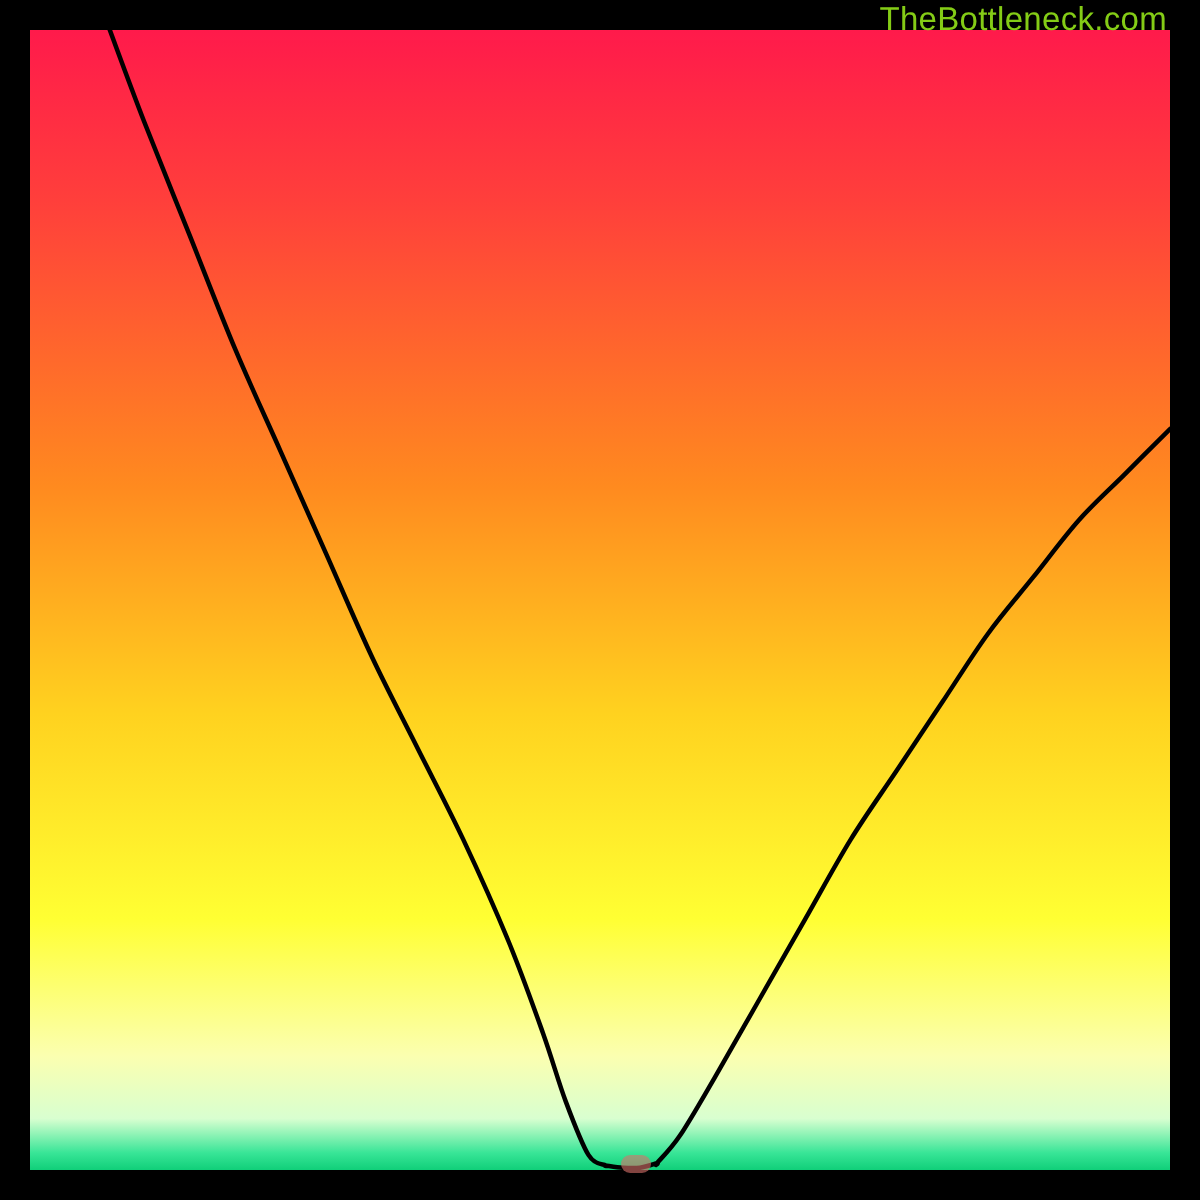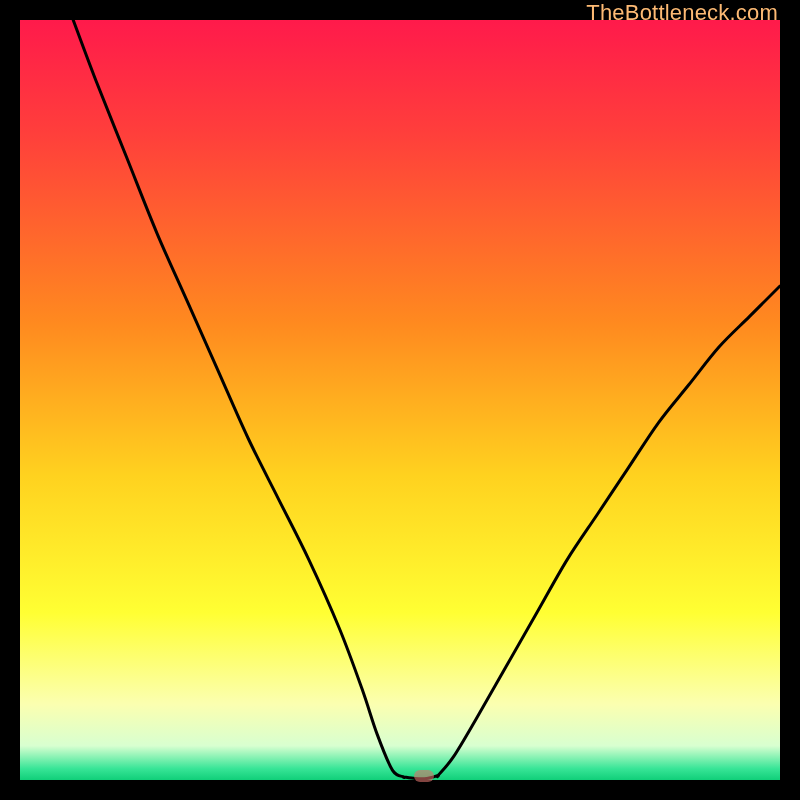--- a/index.html
+++ b/index.html
@@ -23,21 +23,21 @@
     position: absolute;
     left: 0;
     top: 0;
     width: 760px;
     height: 760px;
   }
   .watermark {
     position: absolute;
     top: 0px;
     right: 22px;
-    color: #fdba74;
+    color: #84cc16;
     font-size: 22px;
     font-weight: 500;
     letter-spacing: 0.2px;
   }
   .marker {
     position: absolute;
     width: 20px;
     height: 12px;
     border-radius: 6px;
     opacity: 0.6;

